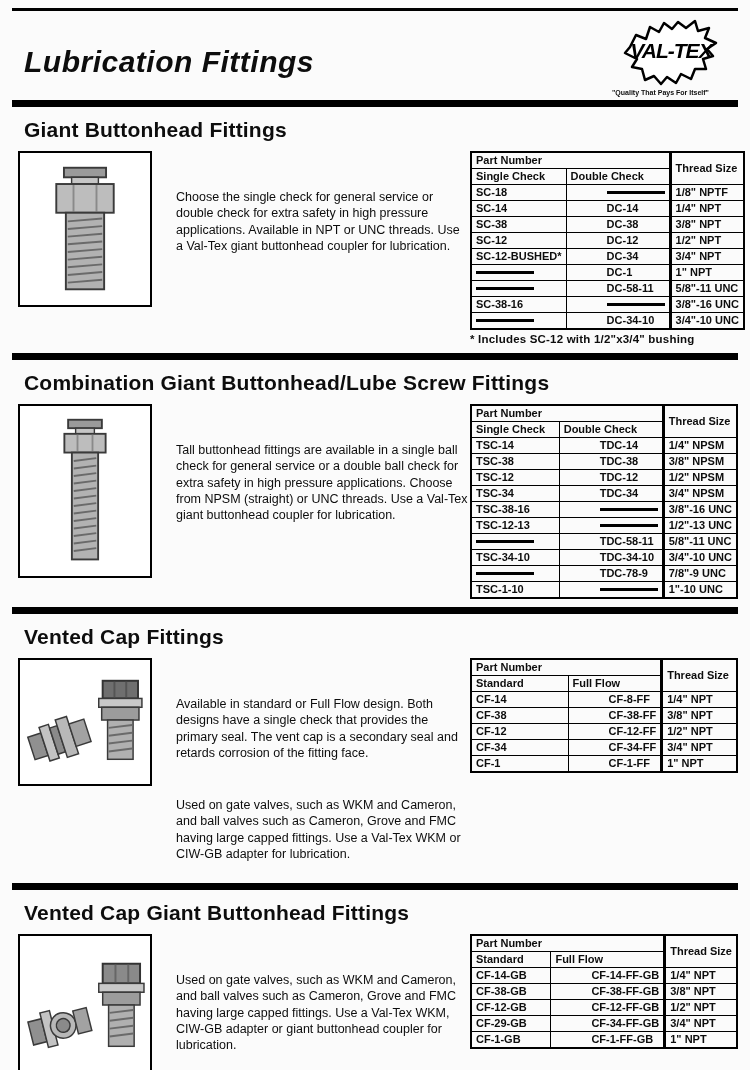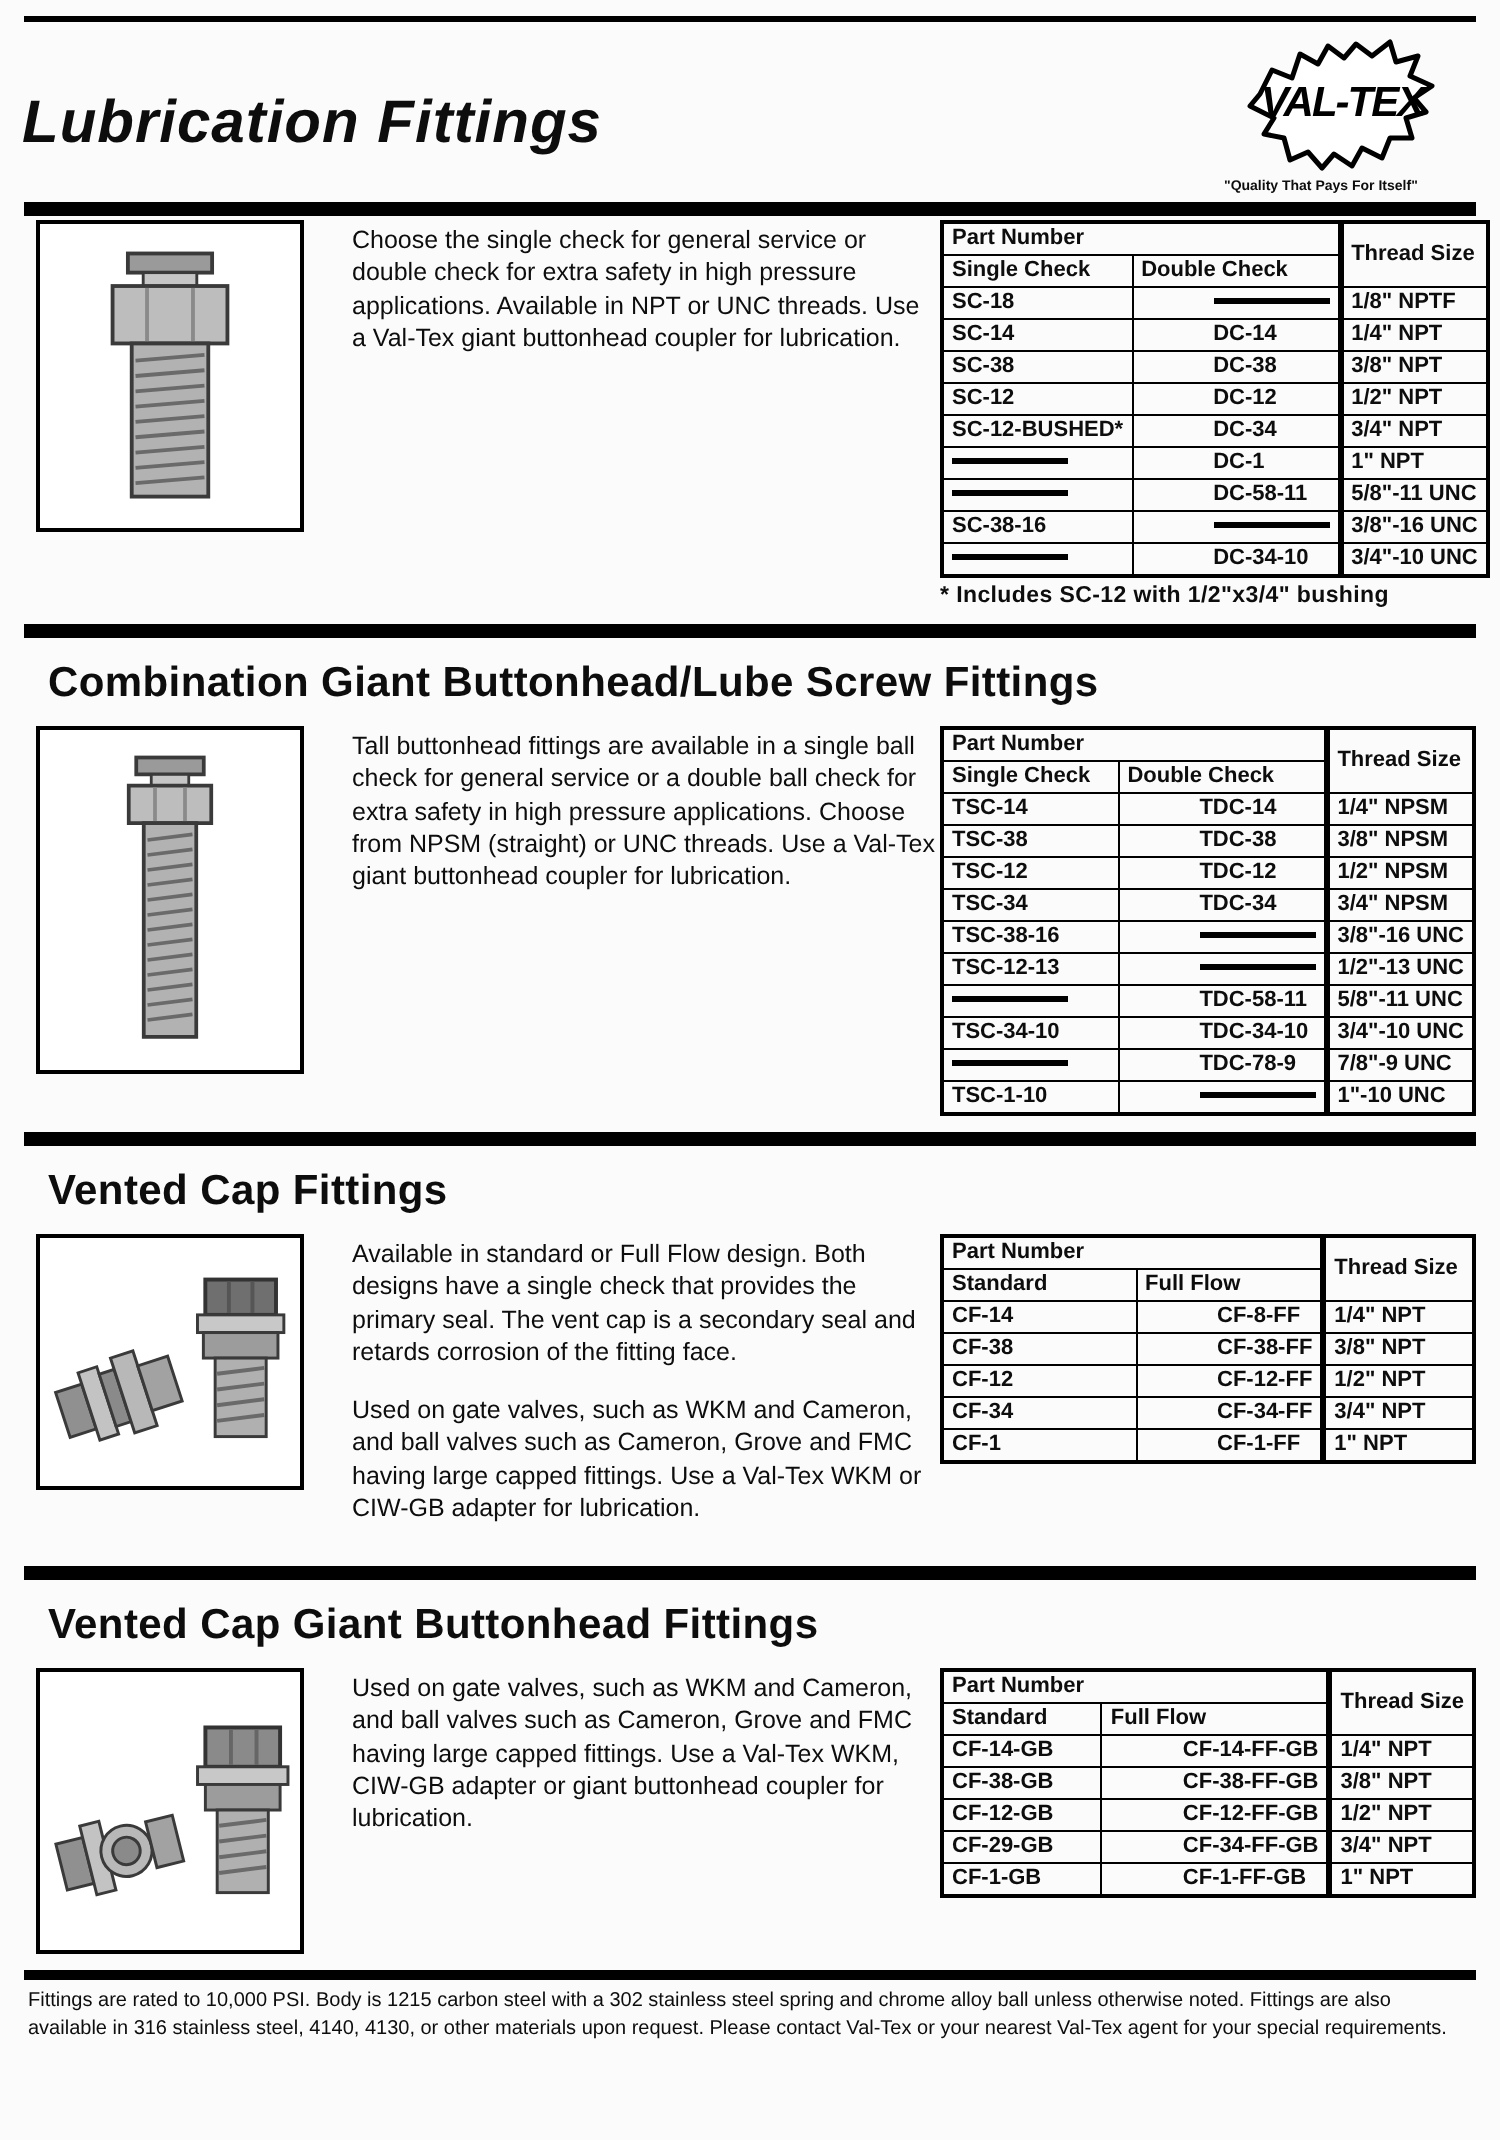--- a/index.html
+++ b/index.html
@@ -5,35 +5,35 @@
   * { box-sizing: border-box; margin: 0; padding: 0; }
   html,body { width: 750px; height: 1070px; }
   body {
     background: #fbfbfb;
     color: #0d0d0d;
     font-family: "Liberation Sans", sans-serif;
     position: relative;
     overflow: hidden;
   }
   .rule-top { margin: 8px 12px 0 12px; height: 3px; background: #000; }
-  .page-header { display: flex; justify-content: space-between; align-items: flex-start; padding: 6px 16px 4px 11px; }
+  .page-header { display: flex; justify-content: space-between; align-items: flex-start; padding: 6px 16px 4px 24px; }
   .page-title { font-size: 30px; font-weight: bold; font-style: italic; margin-top: 28px; letter-spacing: .5px; }
   .logo-block { width: 122px; text-align: left; }
   .logo-tagline { font-size: 7px; font-weight: bold; margin-top: -4px; }
   .bar { margin: 0 12px; height: 7px; background: #000; }
   .bar-thin { margin: 0 12px; height: 5px; background: #000; }
 
   .section { padding: 2px 12px 8px 12px; }
   .section-title { font-size: 21px; font-weight: bold; margin: 9px 0 9px 12px; letter-spacing: .2px; }
   .section-body { display: flex; align-items: flex-start; }
   .img-box { border: 2px solid #000; background: #fff; width: 134px; flex: 0 0 auto; margin-left: 6px;
              display: flex; align-items: center; justify-content: center; }
   .h1a { height: 156px; } .h2a { height: 174px; } .h3a { height: 128px; } .h4a { height: 143px; }
   .desc { width: 292px; margin-left: 24px; font-size: 12.5px; line-height: 1.3; padding-top: 2px; }
-  .desc p { margin-bottom: 13px; }
+  .desc p { margin-bottom: 13px; margin-top: 36px; }
   .table-col { margin-left: auto; width: 268px; }
 
   table.parts-table { border-collapse: collapse; width: 100%; border: 2.5px solid #000; font-size: 11px; font-weight: bold; }
   .parts-table th, .parts-table td { border: 1.5px solid #000; padding: 1px 4px; line-height: 13px; text-align: left; white-space: nowrap; }
   .parts-table th.group { text-align: left; }
   .parts-table th:nth-child(1), .parts-table td:nth-child(1) { width: 97px; }
   .parts-table tbody td:nth-child(2) { width: 89px; padding-left: 40px; }
   .parts-table .thread-col { border-left: 3px solid #000; vertical-align: middle; }
   .dashline { display: inline-block; width: 58px; height: 3px; background: #000; vertical-align: middle; margin-bottom: 2px; }
   .footnote { font-size: 11.5px; font-weight: bold; margin-top: 3px; letter-spacing: .2px; }
@@ -53,20 +53,21 @@
       <path d="M18,30 L24,18 L34,22 L38,10 L47,15 L52,6 L60,12 L66,5 L74,11 L83,4 L86,14 L97,11 L93,21 L104,26 L95,32 L101,39 L91,42 L94,52 L83,52 L79,62 L69,57 L64,66 L55,60 L49,67 L42,59 L33,63 L30,52 L20,50 L25,42 L13,36 Z" fill="#ffffff" stroke="#000000" stroke-width="2.5" stroke-linejoin="round"></path>
       <text x="59" y="41" text-anchor="middle" font-size="21" font-weight="bold" font-style="italic" letter-spacing="-1">VAL-TEX</text>
     </svg>
     <div class="logo-tagline">"Quality That Pays For Itself"</div>
   </div>
 </div>
 
 <div class="bar"></div>
 
 <div class="section">
+  <div class="section-title">Giant Buttonhead Fittings</div>
   <div class="section-body">
     <div class="img-box h1a">
       <svg viewBox="0 0 100 140" width="96" height="134">
         <rect x="28" y="6" width="44" height="10" fill="#9a9a9a" stroke="#3a3a3a" stroke-width="2"></rect>
         <rect x="36" y="16" width="28" height="7" fill="#c6c6c6" stroke="#3a3a3a" stroke-width="1.5"></rect>
         <rect x="20" y="23" width="60" height="30" fill="#bdbdbd" stroke="#3a3a3a" stroke-width="2"></rect>
         <line x1="38" y1="24" x2="38" y2="52" stroke="#8a8a8a" stroke-width="2"></line>
         <line x1="62" y1="24" x2="62" y2="52" stroke="#8a8a8a" stroke-width="2"></line>
         <rect x="30" y="53" width="40" height="80" fill="#b2b2b2" stroke="#3a3a3a" stroke-width="2"></rect>
         <line x1="32" y1="62" x2="68" y2="59" stroke="#6a6a6a" stroke-width="2"></line>

